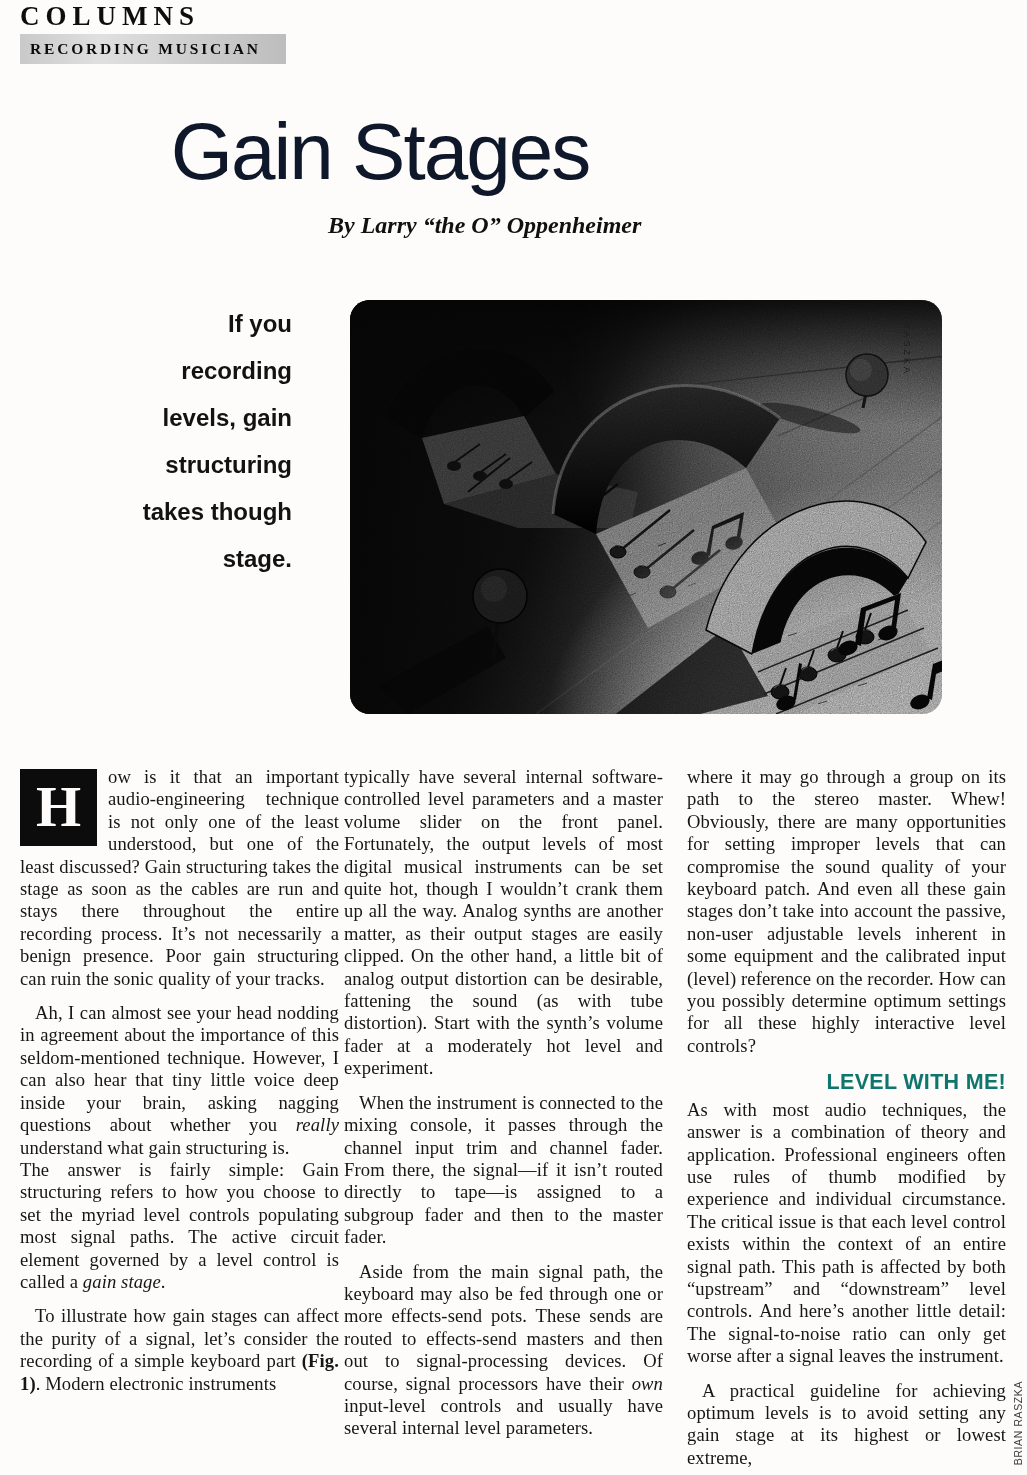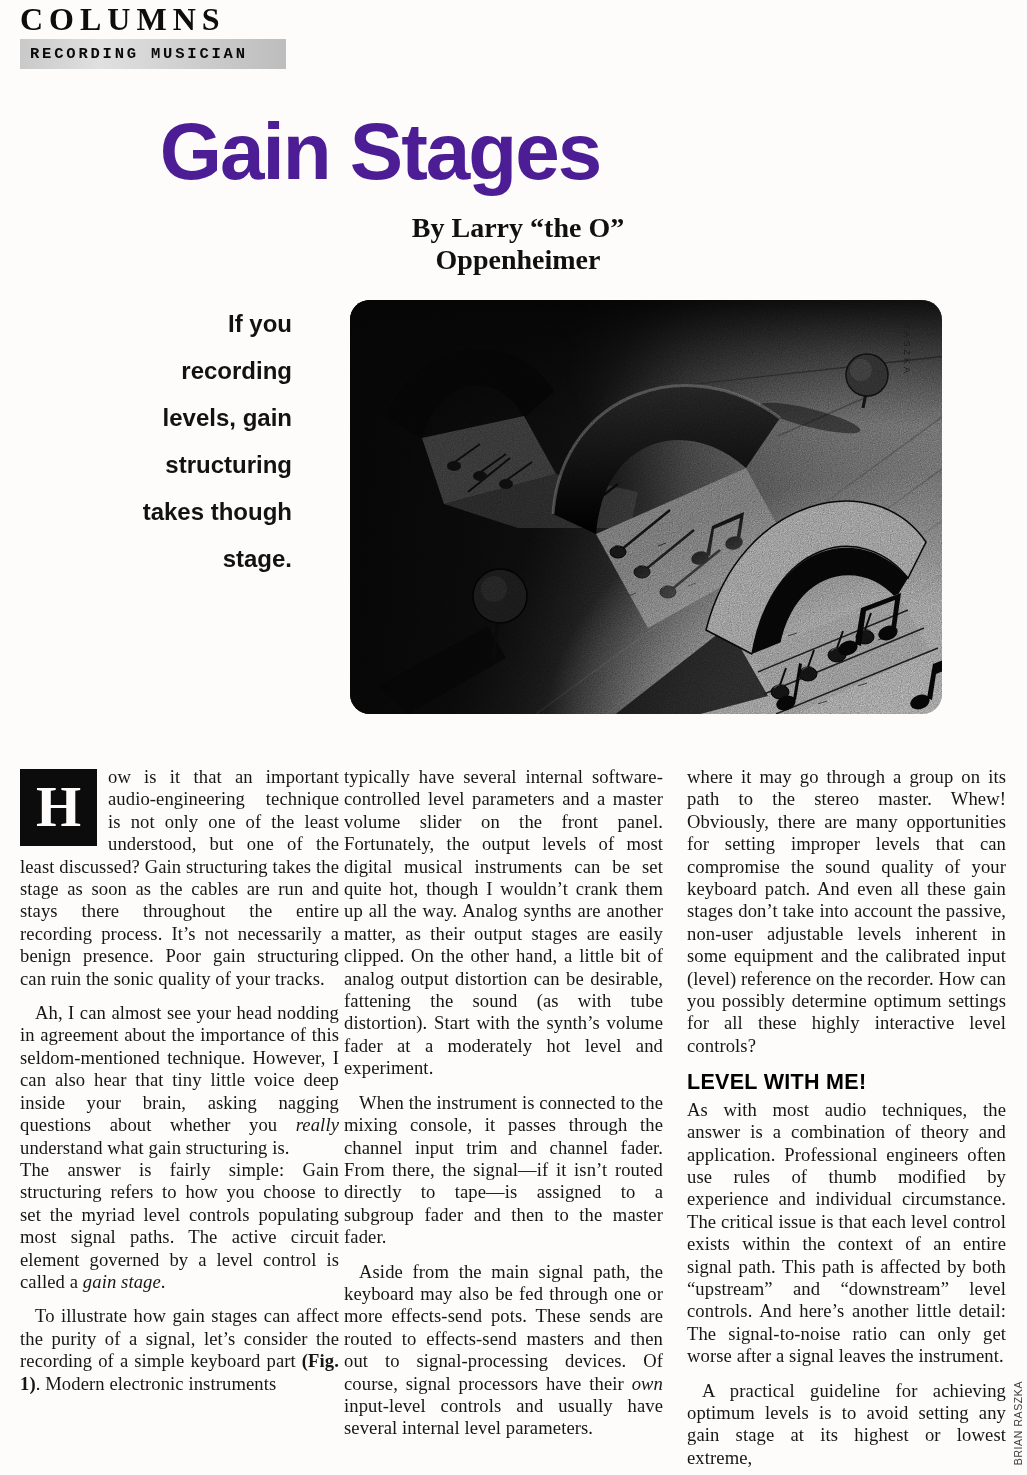--- a/index.html
+++ b/index.html
@@ -1,51 +1,51 @@
 <!DOCTYPE html>
 <html lang="en"><head>
 <meta charset="utf-8">
 <style>
   html,body{margin:0;padding:0;background:#e8e8e8;}
   .page{position:relative;width:1027px;height:1475px;background:#fdfcfa;overflow:hidden;
         font-family:"Liberation Serif",serif;color:#151515;}
   
   .masthead{position:absolute;left:20px;top:2px;}
-  .masthead-title{font-family:"Liberation Serif",serif;font-weight:bold;font-size:32px;
+  .masthead-title{font-family:"Liberation Serif",serif;font-weight:bold;font-size:27px;
         letter-spacing:6px;color:#0d0d0d;line-height:1.1;}
   .kicker-bar{margin-top:2px;width:266px;height:30px;display:flex;align-items:center;
         padding-left:10px;box-sizing:border-box;
         background:linear-gradient(90deg,#c9c9c9 0%,#e0e0e0 30%,#cecece 65%,#bdbdbd 100%);}
-  .kicker{font-family:Liberation Mono, monospace;font-weight:bold;font-size:15.5px;
+  .kicker{font-family:Liberation Serif, serif;font-weight:bold;font-size:15.5px;
         letter-spacing:2.8px;color:#0a0a0a;white-space:nowrap;}
   
   .title{position:absolute;left:75px;top:112px;width:610px;margin:0;text-align:center;
-        font-family:"Liberation Sans",sans-serif;font-weight:bold;font-size:80px;
-        letter-spacing:-2px;line-height:1;color:#4c1d95;}
-  .byline{position:absolute;left:328px;top:212px;width:380px;text-align:center;
-        font-family:"Liberation Serif",serif;font-weight:bold;
-        font-size:28px;color:#101010;}
+        font-family:"Liberation Sans",sans-serif;font-weight:normal;font-size:80px;
+        letter-spacing:-2px;line-height:1;color:#0f172a;}
+  .byline{position:absolute;left:328px;top:212px;width:380px;
+        font-family:"Liberation Serif",serif;font-style:italic;font-weight:bold;
+        font-size:24px;color:#101010;}
   
   .pull-quote{position:absolute;left:78px;top:300px;width:214px;text-align:right;
         font-family:"Liberation Sans",sans-serif;font-weight:bold;
         font-size:24px;color:#121212;}
   .pq-line{line-height:47px;}
   
   .illustration{position:absolute;left:348px;top:296px;width:598px;height:424px;margin:0;}
   .illustration svg{display:block;width:100%;height:100%;}
   
   .col{position:absolute;top:766px;width:319px;height:706px;overflow:hidden;
         text-align:justify;font-size:18.6px;line-height:22.4px;letter-spacing:0.1px;
         color:#161616;hyphens:auto;}
   .col-1{left:20px;} .col-2{left:344px;} .col-3{left:687px;}
   p.para{margin:0;}
   p.para.indent{text-indent:15px;margin-top:12px;}
   .it{font-style:italic;} .bd{font-weight:bold;}
   .col-heading{margin:14px 0 5px 0;font-family:"Liberation Sans",sans-serif;font-weight:bold;
-        font-size:21.5px;letter-spacing:0.3px;color:#000000;text-align:left;}
+        font-size:21.5px;letter-spacing:0.3px;color:#0f766e;text-align:right;}
   .dropcap{float:left;width:77px;height:77px;margin:3px 11px 2px 0;background:#0c0c0c;
         color:#fdfcfa;font-family:"Liberation Serif",serif;font-weight:bold;font-size:58px;
         display:flex;align-items:center;justify-content:center;}
   
   .credit{position:absolute;right:3px;bottom:10px;writing-mode:vertical-rl;
         transform:rotate(180deg);font-family:"Liberation Sans",sans-serif;font-size:10.5px;
         letter-spacing:0.6px;color:#3c3c3c;white-space:nowrap;}
 </style>
 </head>
 <body>

